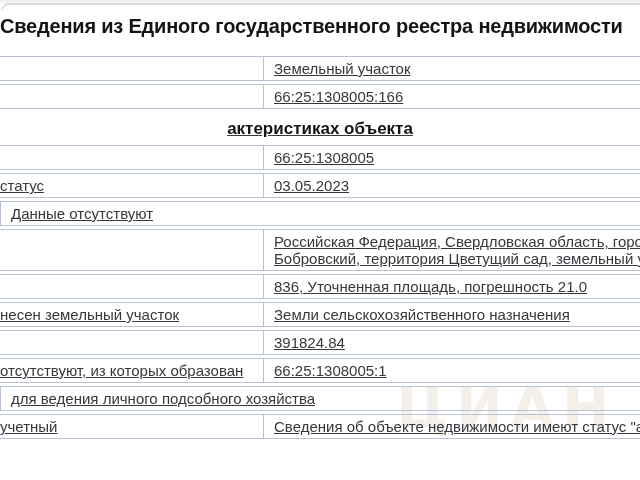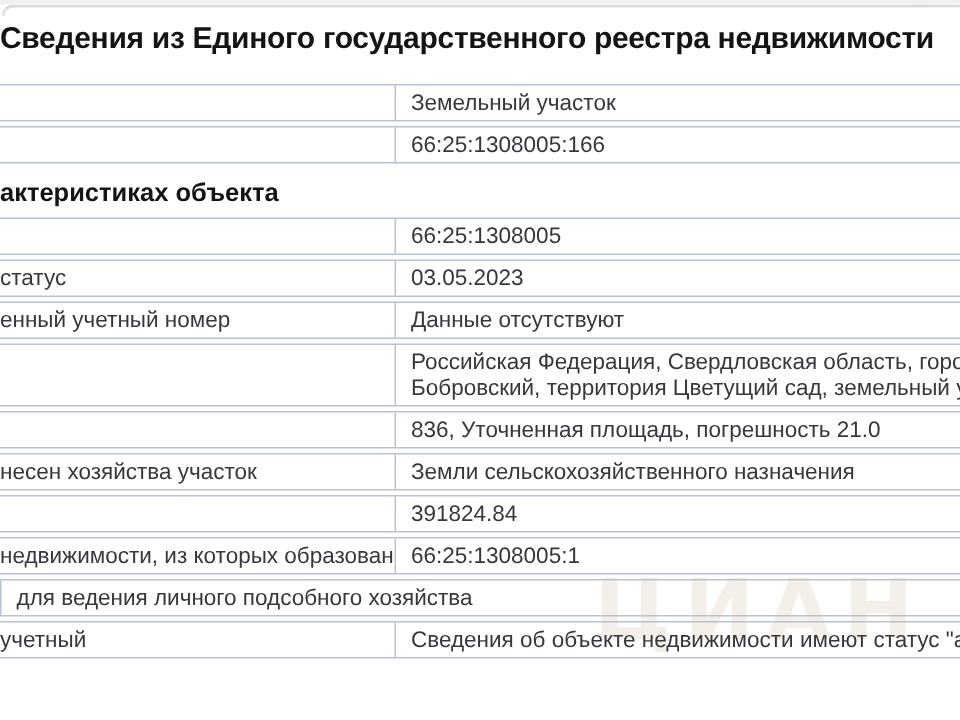--- a/index.html
+++ b/index.html
@@ -28,21 +28,21 @@
   }
   .page-subtitle{
     margin-top:10px; font-size:14px; line-height:17px;
     color:#2a2c30; white-space:nowrap;
   }
   .data-table{ width:700px; }
   .summary-table{ margin-top:19px; }
   .section-header{
     margin-top:10px; margin-bottom:6px;
     font-size:17px; line-height:20px; font-weight:bold;
-    color:#141414; white-space:nowrap;
+    color:#141414; white-space:nowrap;text-align:center;
   }
   .row{
     display:flex; align-items:center;
     border-top:1px solid #b7c2d5;
     border-bottom:1px solid #b7c2d5;
     margin-bottom:3px;
     min-height:25px;
     background:transparent;
   }
   .cell-label{
@@ -60,21 +60,21 @@
     white-space:pre;
     align-self:center;
   }
   .watermark{
     position:absolute; left:396px; top:380px;
     font-size:56px; line-height:56px; font-weight:800;
     letter-spacing:8px; color:#ece5d8; opacity:0.55;
     z-index:0; pointer-events:none; user-select:none;
     font-family:"DejaVu Sans","Liberation Sans",sans-serif;
   }
-  .tables{ position:relative; z-index:1; }
+  .tables{ position:relative; z-index:1;text-decoration:underline; }
 </style>
 </head>
 <body>
 
 <div class="top-strip"></div>
 <div class="card-edge"></div>
 
 <div class="content">
   <h1 class="page-title">Сведения из Единого государственного реестра недвижимости</h1>
 
@@ -97,42 +97,41 @@
     <div class="data-table characteristics-table">
         <div class="row">
     <div class="cell-label"></div>
     <div class="cell-value">66:25:1308005</div>
   </div>
         <div class="row">
     <div class="cell-label">статус</div>
     <div class="cell-value">03.05.2023</div>
   </div>
         <div class="row">
-    <div class="cell-label">енный учетный номер</div>
     <div class="cell-value">Данные отсутствуют</div>
   </div>
         <div class="row">
     <div class="cell-label"></div>
     <div class="cell-value">Российская Федерация, Свердловская область, городско
 Бобровский, территория Цветущий сад, земельный учас</div>
   </div>
         <div class="row">
     <div class="cell-label"></div>
     <div class="cell-value">836, Уточненная площадь, погрешность 21.0</div>
   </div>
         <div class="row">
-    <div class="cell-label">несен хозяйства участок</div>
+    <div class="cell-label">несен земельный участок</div>
     <div class="cell-value">Земли сельскохозяйственного назначения</div>
   </div>
         <div class="row">
     <div class="cell-label"></div>
     <div class="cell-value">391824.84</div>
   </div>
         <div class="row">
-    <div class="cell-label">недвижимости, из которых образован</div>
+    <div class="cell-label">отсутствуют, из которых образован</div>
     <div class="cell-value">66:25:1308005:1</div>
   </div>
         <div class="row">
     <div class="cell-value">для ведения личного подсобного хозяйства</div>
   </div>
         <div class="row">
     <div class="cell-label">учетный</div>
     <div class="cell-value">Сведения об объекте недвижимости имеют статус "акту</div>
   </div>
       </div>

